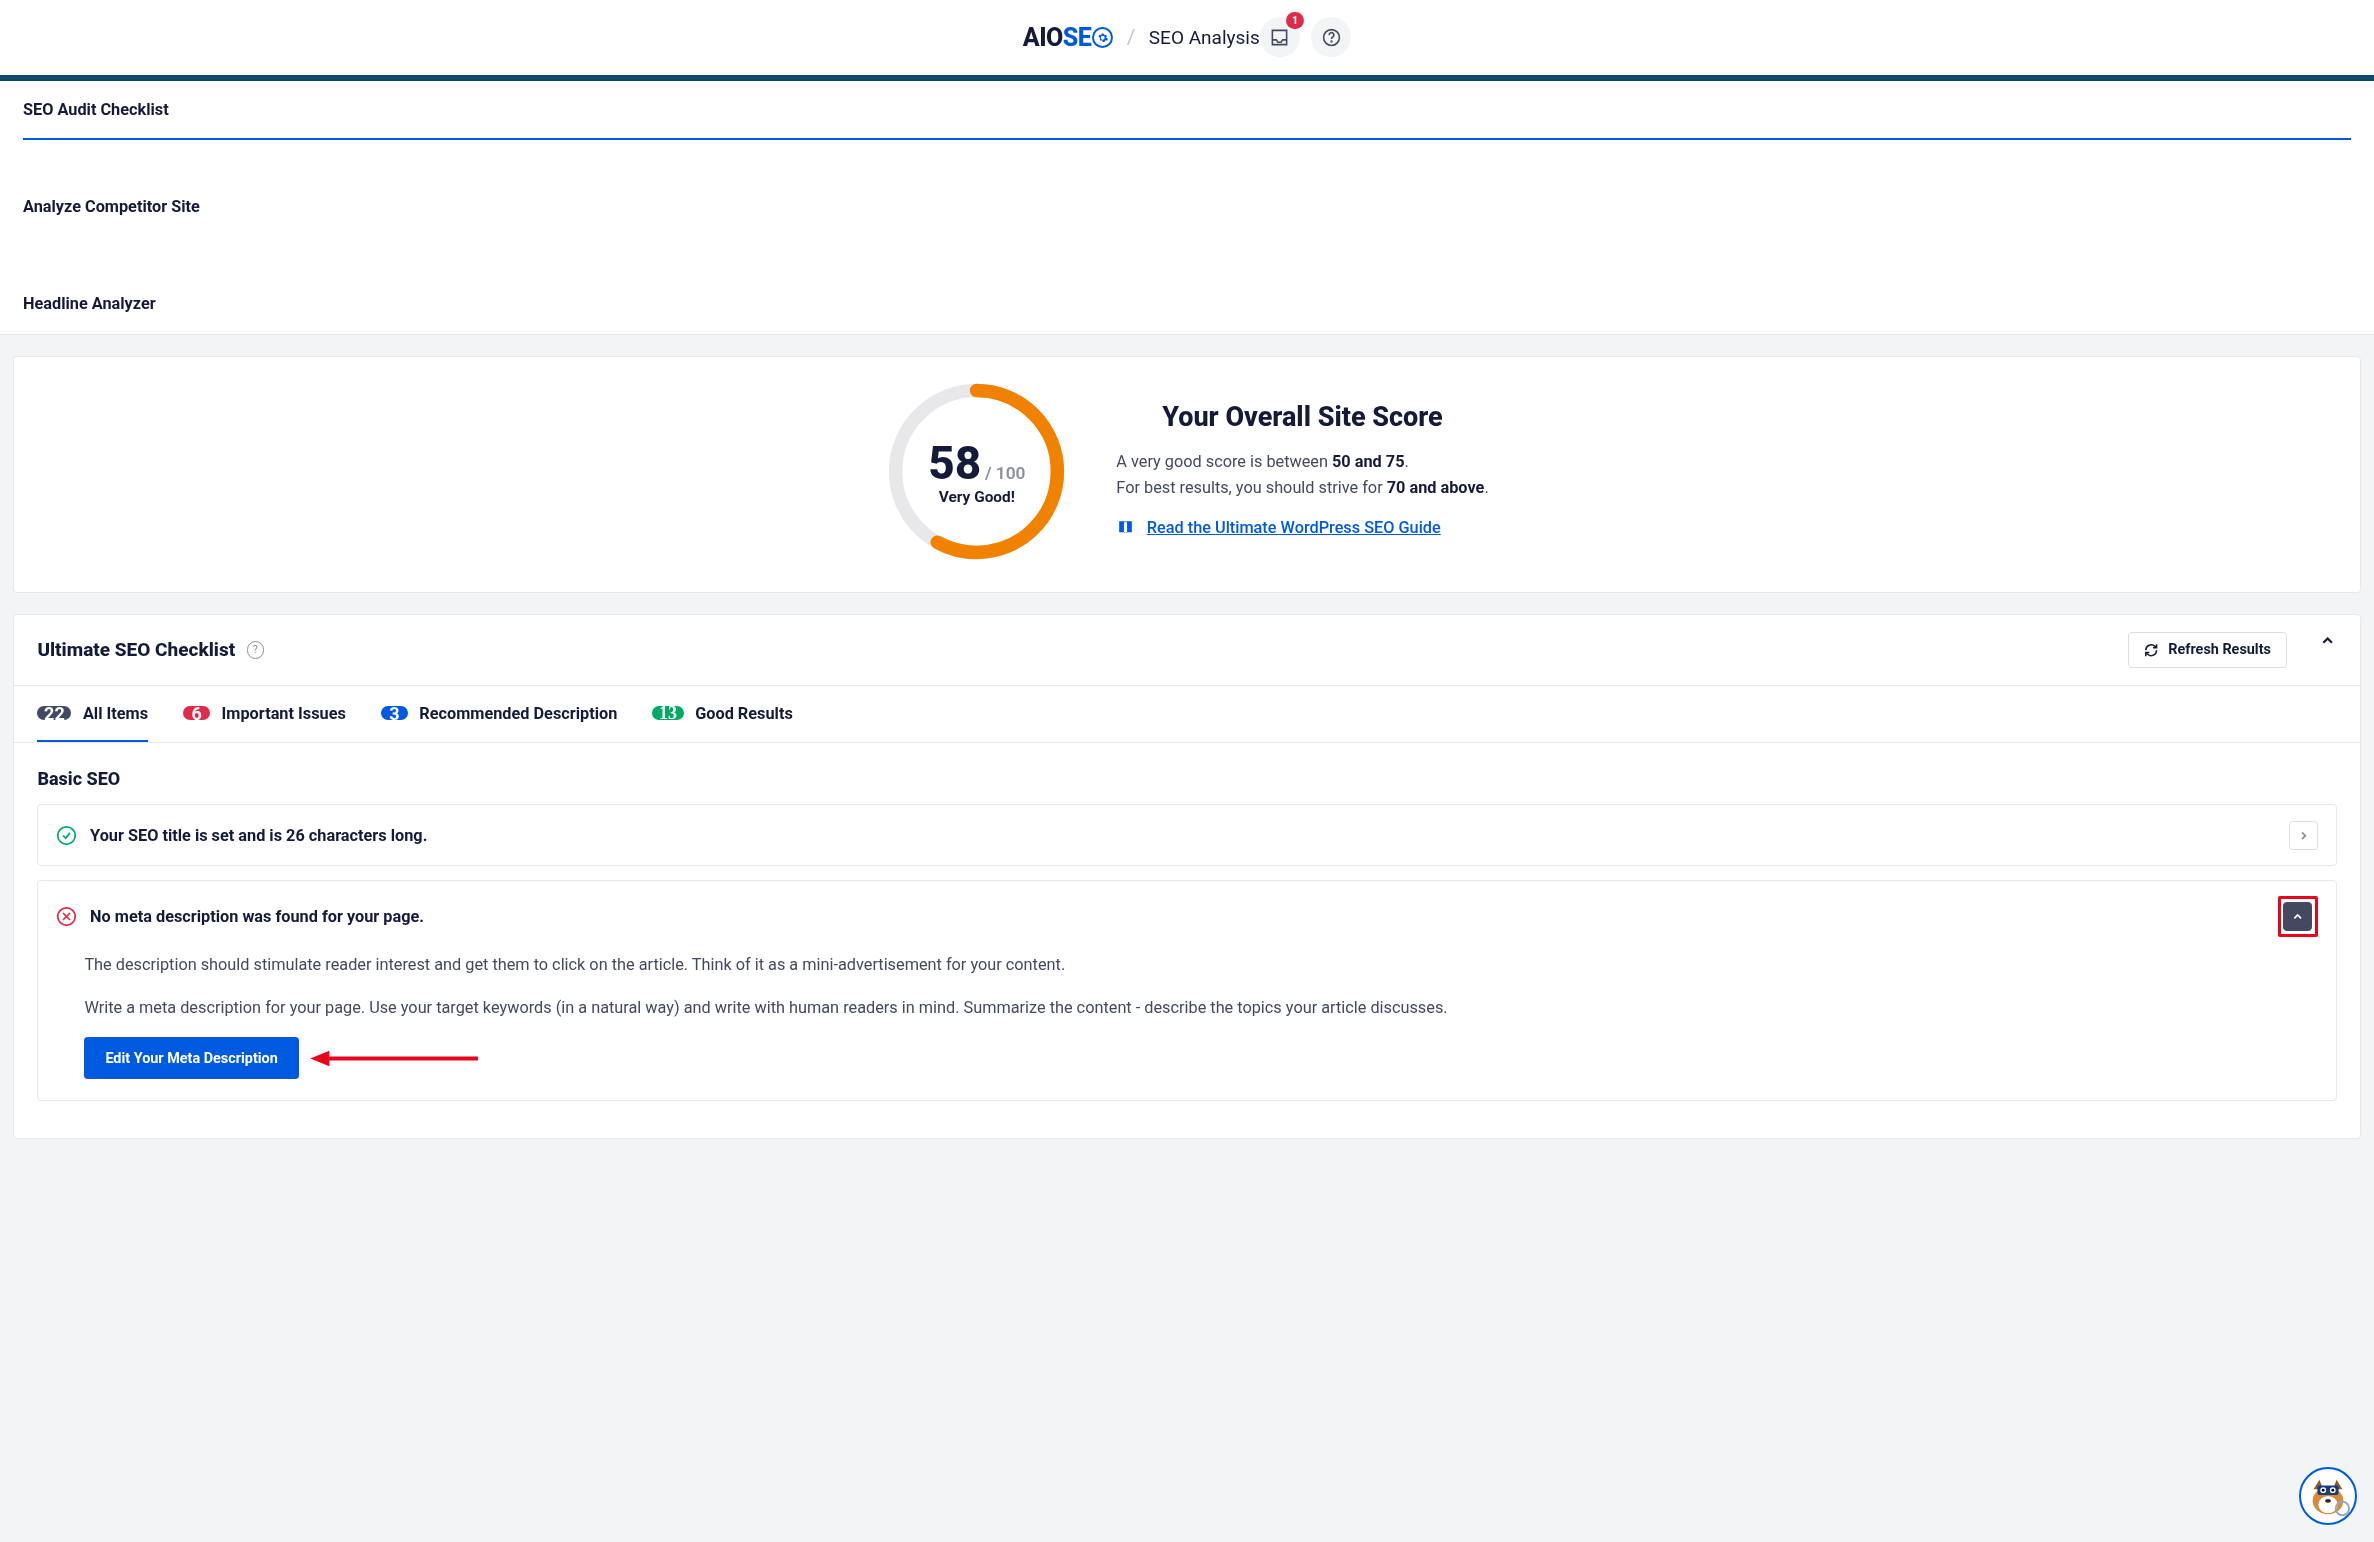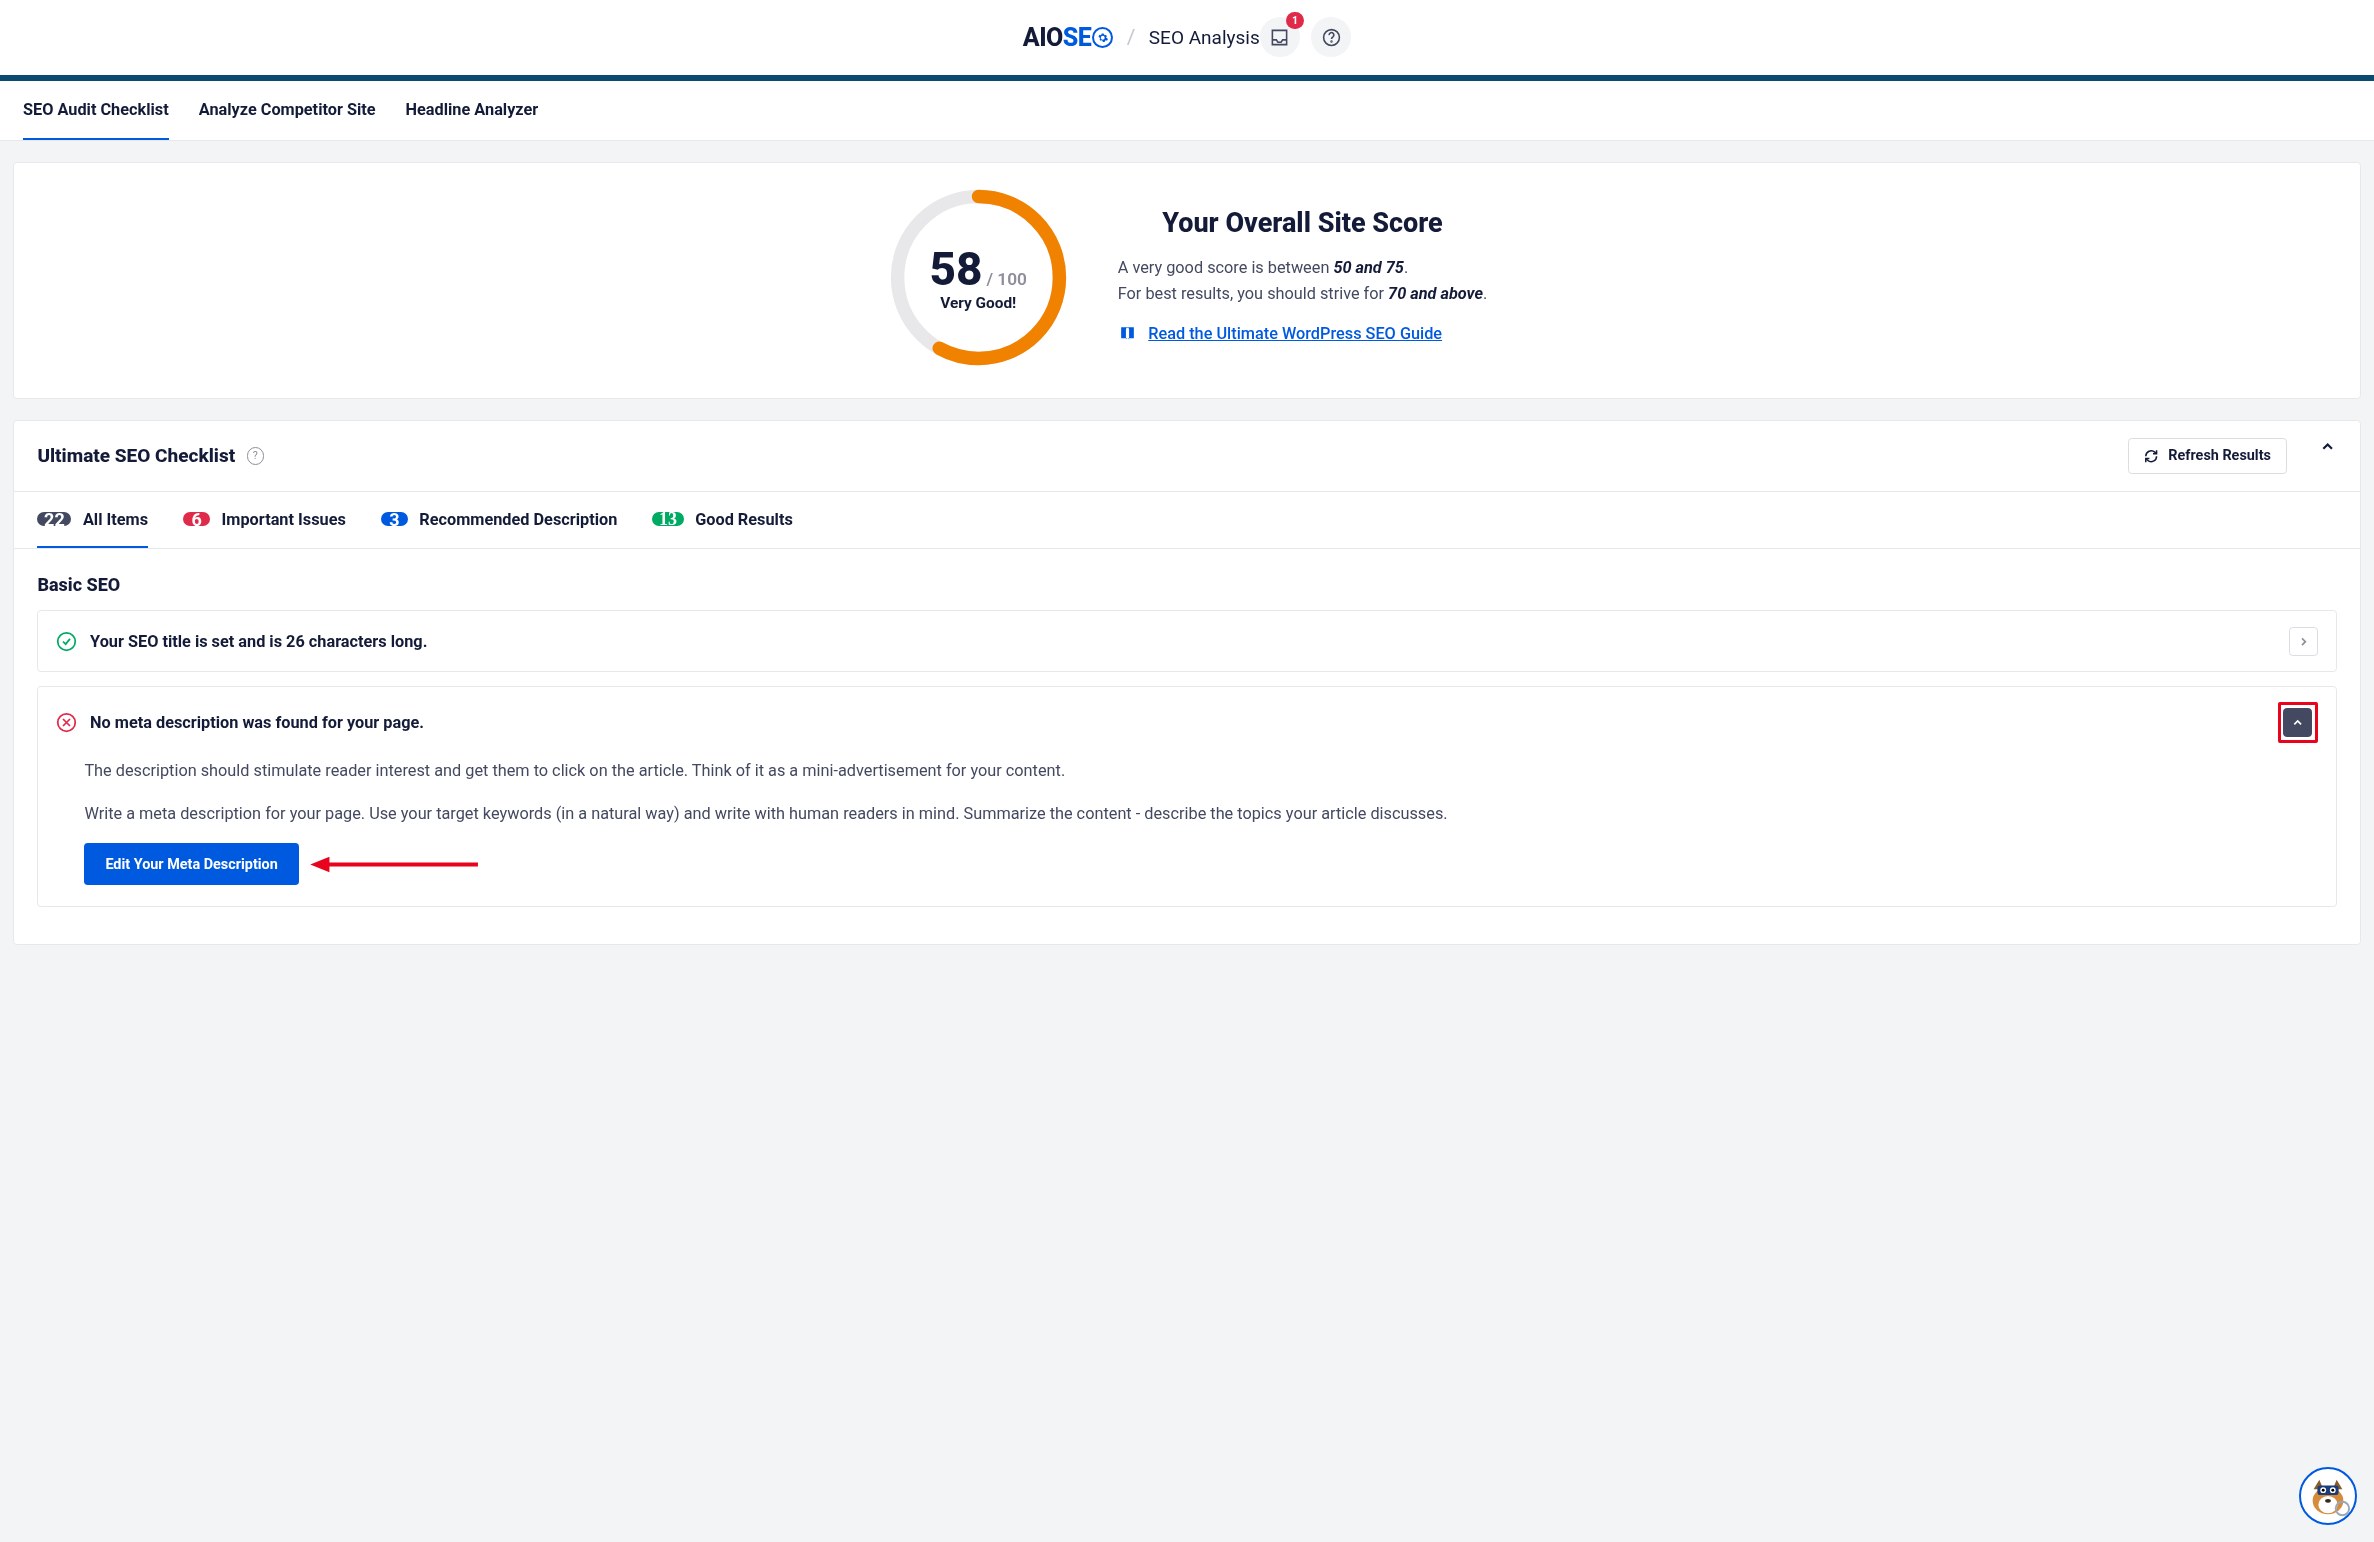--- a/index.html
+++ b/index.html
@@ -10,37 +10,37 @@
 .logo { font-weight: 800; font-size: 25px; letter-spacing: -0.5px; color: #141b38; display: flex; align-items: center; }
 .logo-seo { color: #005ae0; display: inline-flex; align-items: center; }
 .logo-gear { display: inline-flex; width: 21px; height: 21px; border: 2.9px solid #005ae0; border-radius: 50%; align-items: center; justify-content: center; margin-left: 1px; }
 .logo-gear svg { width: 11.5px; height: 11.5px; }
 .divider { color: #c4c7cd; font-size: 21px; }
 .page-title { font-size: 19px; color: #141b38; font-weight: 400; }
 .header-right { display: flex; gap: 11.5px; align-items: center; }
 .hdr-btn { width: 40px; height: 40px; border-radius: 50%; background: #f3f4f6; display: flex; align-items: center; justify-content: center; position: relative; cursor: pointer; }
 .badge-count { position: absolute; top: -5.8px; right: -3.8px; background: #df2a4a; color: #fff; font-size: 10.6px; font-weight: 700; width: 17.3px; height: 17.3px; border-radius: 50%; display: flex; align-items: center; justify-content: center; }
 
-.tabs-nav { background: #fff; padding: 0 23px; display: flex; gap: 30px; border-bottom: 1px solid #e8e8eb; margin-bottom: 21px; }
+.tabs-nav { background: #fff; padding: 0 23px; display: flex; gap: 38px; border-bottom: 1px solid #e8e8eb; margin-bottom: 21px; flex-direction: column; }
 .tabs-nav .tab { padding: 19px 0; font-weight: 700; font-size: 16.3px; color: #141b38; cursor: pointer; border-bottom: 2.9px solid transparent; }
 .tabs-nav .tab.active { border-bottom-color: #005ae0; }
 
 .wrap { padding: 0 13.4px; }
 .card { background: #fff; border: 1px solid #e8e8eb; border-radius: 3.8px; margin-bottom: 21px; }
 
 .score-card { display: flex; gap: 48px; padding: 23px 23px 29px; justify-content: center; align-items: center; }
 .gauge { position: relative; width: 183px; height: 183px; }
 .gauge svg { transform: rotate(-90deg); }
 .gauge-text { position: absolute; inset: 0; display: flex; flex-direction: column; align-items: center; justify-content: center; }
 .gauge-score { font-size: 46px; font-weight: 800; color: #141b38; display: flex; align-items: baseline; }
 .gauge-max { font-size: 17.3px; font-weight: 600; color: #8c8f9a; margin-left: 3.8px; }
 .gauge-label { font-size: 15.4px; font-weight: 700; color: #141b38; margin-top: -1.9px; }
 .score-info h1 { font-size: 27px; font-weight: 800; margin-bottom: 15.4px; text-align: center; }
 .score-info p { font-size: 16.3px; color: #434960; line-height: 1.6; }
-.score-info b { font-weight: 700; color: #141b38; font-style: italic; }
+.score-info b { font-weight: 700; color: #141b38; }
 .guide-link { display: inline-flex; align-items: center; gap: 11.5px; margin-top: 17.3px; }
 .guide-link a { color: #005ae0; font-weight: 500; font-size: 16.3px; text-decoration: underline; }
 .book-ico { color: #005ae0; }
 
 .checklist-head { padding: 17.3px 23px; display: flex; align-items: center; justify-content: space-between; border-bottom: 1px solid #e8e8eb; }
 .checklist-head-left { display: flex; align-items: center; gap: 11.5px; }
 .checklist-head h2 { font-size: 19px; font-weight: 800; }
 .help-c { width: 17.3px; height: 17.3px; border: 1.4px solid #8c8f9a; border-radius: 50%; display: flex; align-items: center; justify-content: center; font-size: 10.6px; color: #8c8f9a; }
 .checklist-head-right { display: flex; align-items: flex-start; gap: 32px; }
 .refresh-btn { display: flex; align-items: center; gap: 9.6px; border: 1px solid #dcdde1; background: #fff; padding: 8.6px 15.4px; border-radius: 3.8px; font-size: 14.4px; font-weight: 700; cursor: pointer; color: #141b38; }

